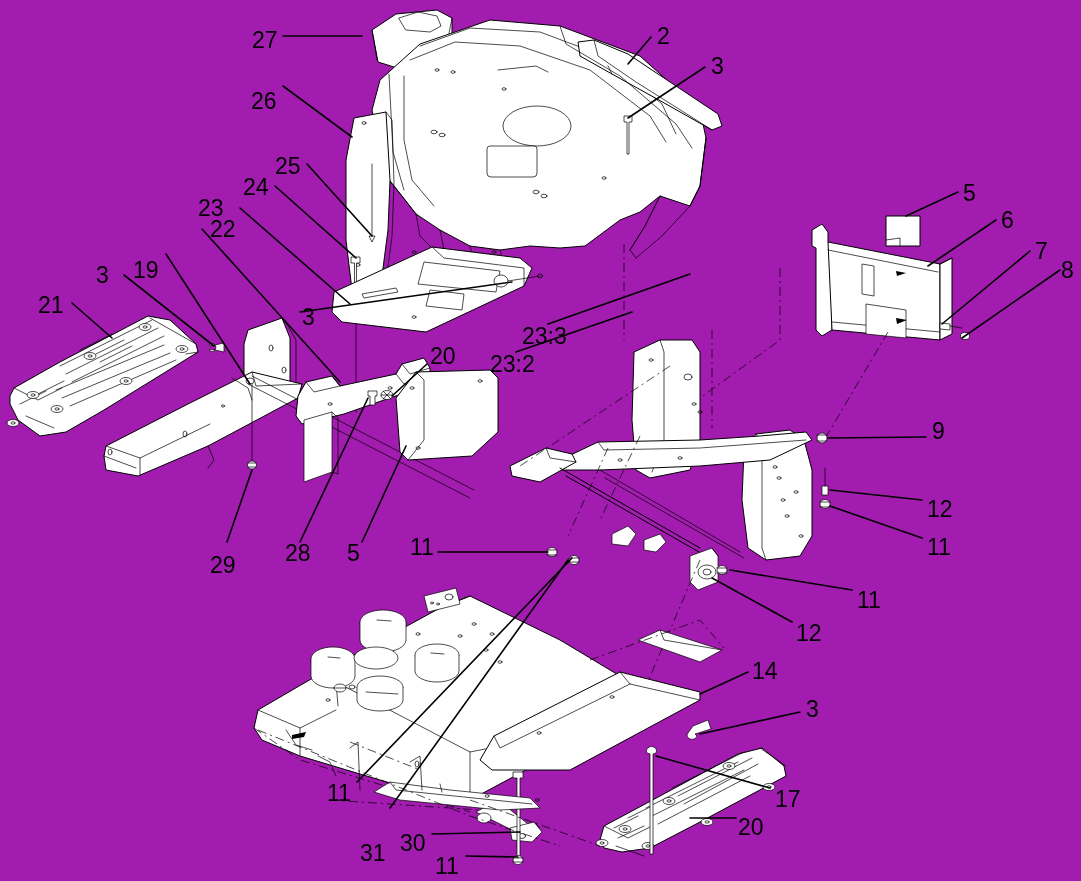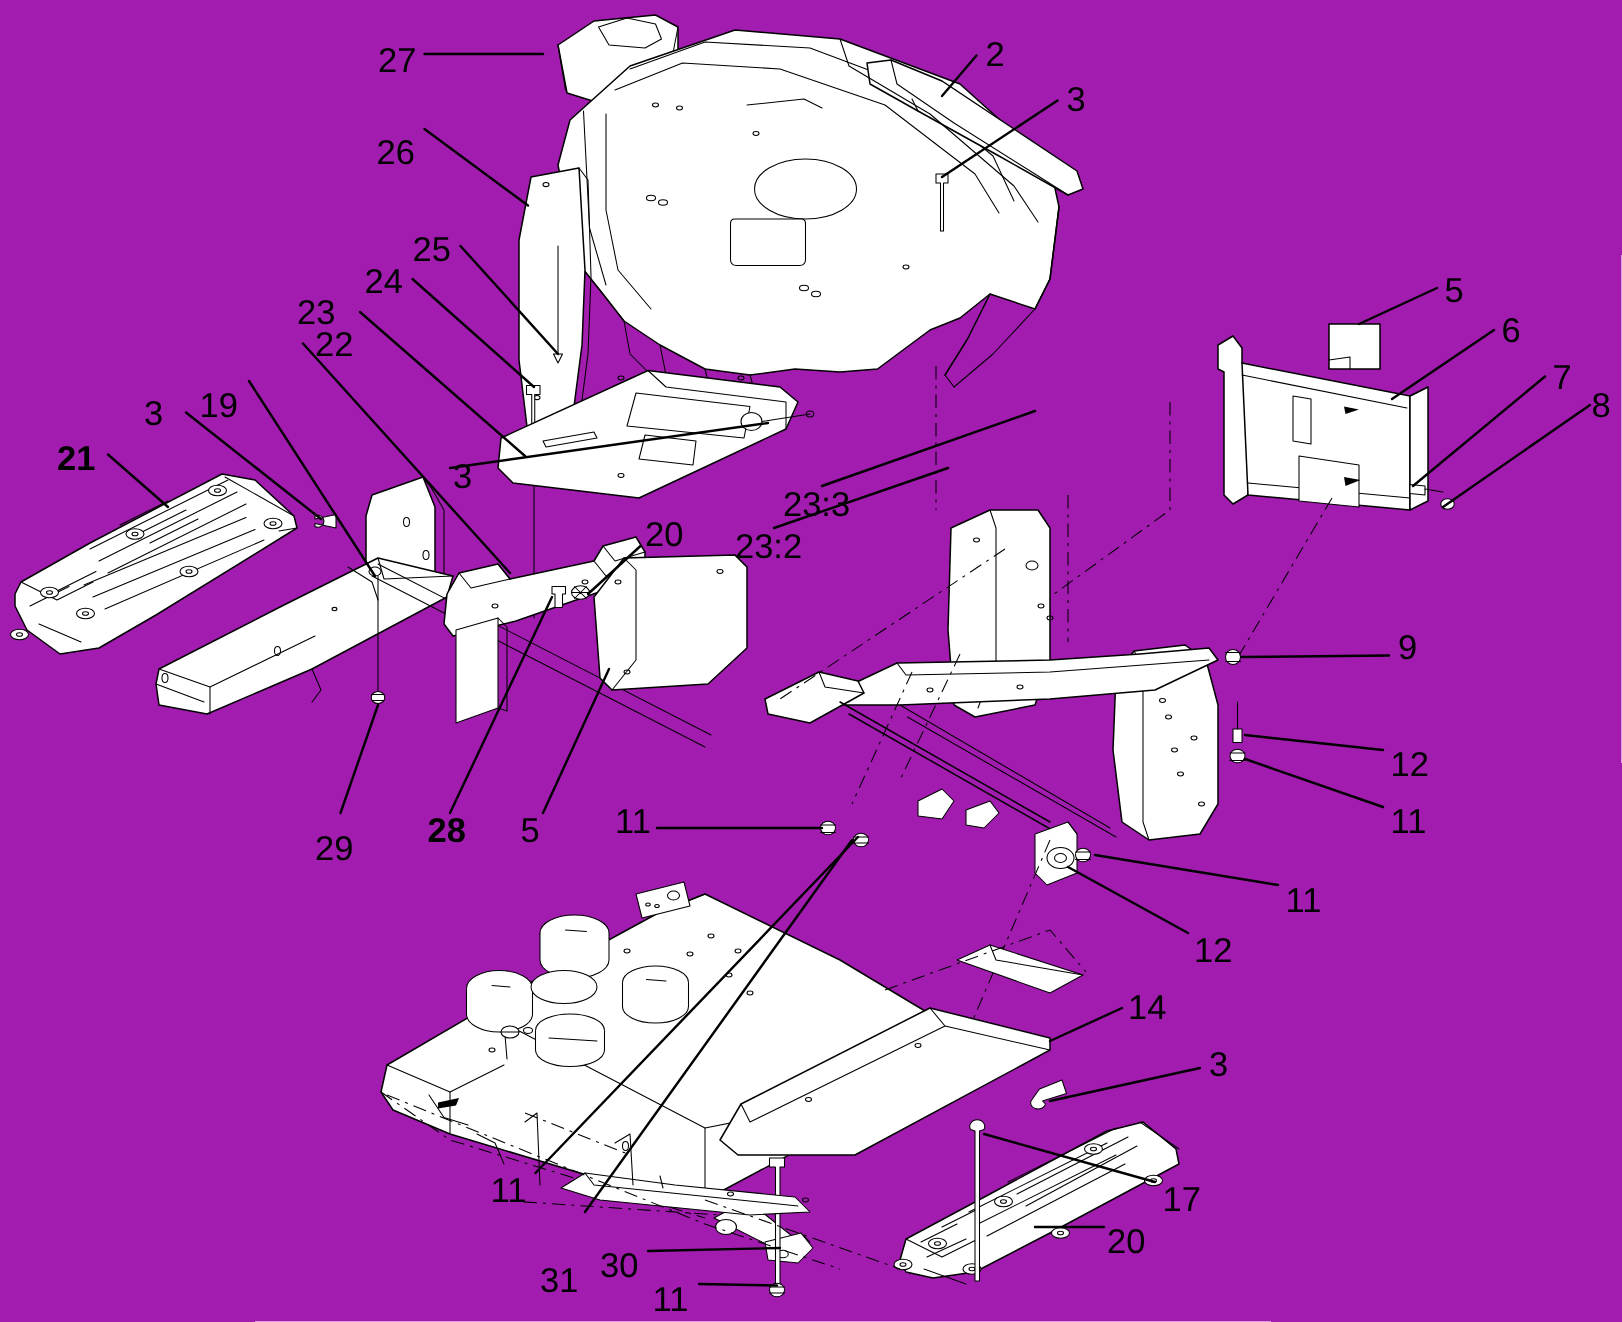--- a/index.html
+++ b/index.html
@@ -533,31 +533,31 @@
   <div class="callout-label" style="left:963px; top:182px;">5</div>
   <div class="callout-label" style="left:1001px; top:209px;">6</div>
   <div class="callout-label" style="left:275px; top:155px;">25</div>
   <div class="callout-label" style="left:243px; top:176px;">24</div>
   <div class="callout-label" style="left:1035px; top:240px;">7</div>
   <div class="callout-label" style="left:198px; top:197px;">23</div>
   <div class="callout-label" style="left:1061px; top:259px;">8</div>
   <div class="callout-label" style="left:170px; top:218px;margin-left:40px;">22</div>
   <div class="callout-label" style="left:133px; top:243px;margin-top:16px;">19</div>
   <div class="callout-label" style="left:96px;  top:264px;">3</div>
-  <div class="callout-label" style="left:38px;  top:294px;font-weight:bold;">21</div>
+  <div class="callout-label" style="left:38px;  top:294px;">21</div>
   <div class="callout-label" style="left:302px; top:306px;">3</div>
   <div class="callout-label" style="left:522px; top:325px;">23:3</div>
   <div class="callout-label" style="left:490px; top:353px;">23:2</div>
   <div class="callout-label" style="left:430px; top:345px;">20</div>
   <div class="callout-label" style="left:932px; top:420px;">9</div>
   <div class="callout-label" style="left:927px; top:498px;">12</div>
   <div class="callout-label" style="left:927px; top:536px;">11</div>
   <div class="callout-label" style="left:410px; top:536px;">11</div>
   <div class="callout-label" style="left:210px; top:542px;margin-top:12px;">29</div>
-  <div class="callout-label" style="left:285px; top:542px;font-weight:bold;">28</div>
+  <div class="callout-label" style="left:285px; top:542px;">28</div>
   <div class="callout-label" style="left:347px; top:542px;">5</div>
   <div class="callout-label" style="left:857px; top:589px;">11</div>
   <div class="callout-label" style="left:796px; top:622px;">12</div>
   <div class="callout-label" style="left:752px; top:660px;">14</div>
   <div class="callout-label" style="left:806px; top:698px;">3</div>
   <div class="callout-label" style="left:327px; top:782px;">11</div>
   <div class="callout-label" style="left:775px; top:788px;">17</div>
   <div class="callout-label" style="left:738px; top:816px;">20</div>
   <div class="callout-label" style="left:360px; top:842px;">31</div>
   <div class="callout-label" style="left:400px; top:832px;">30</div>

